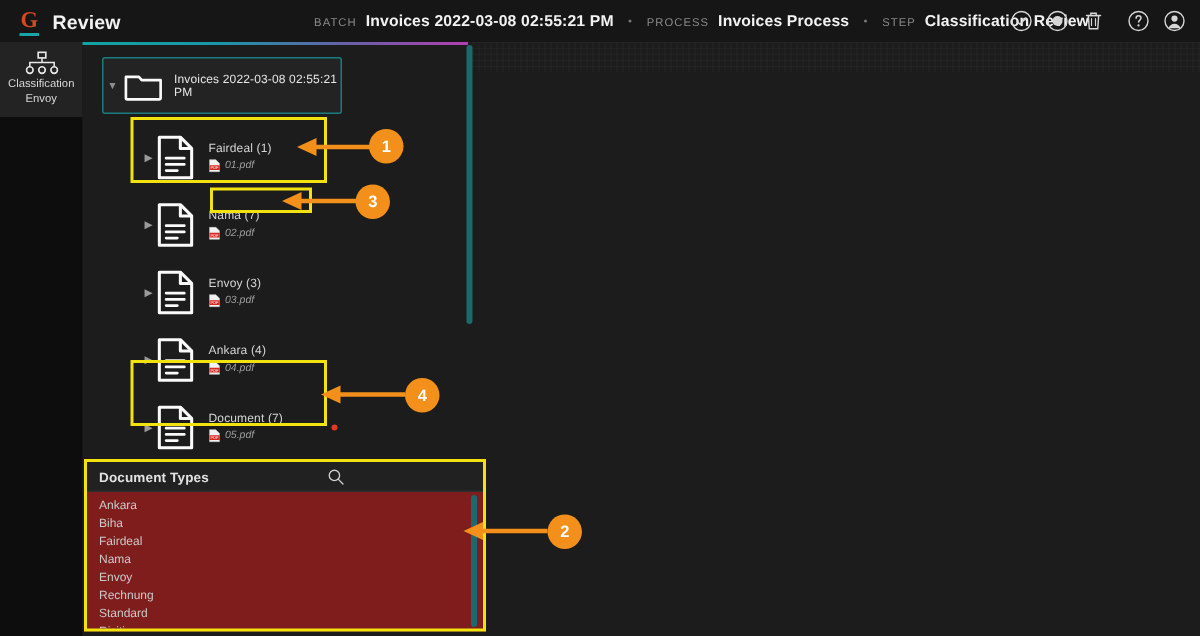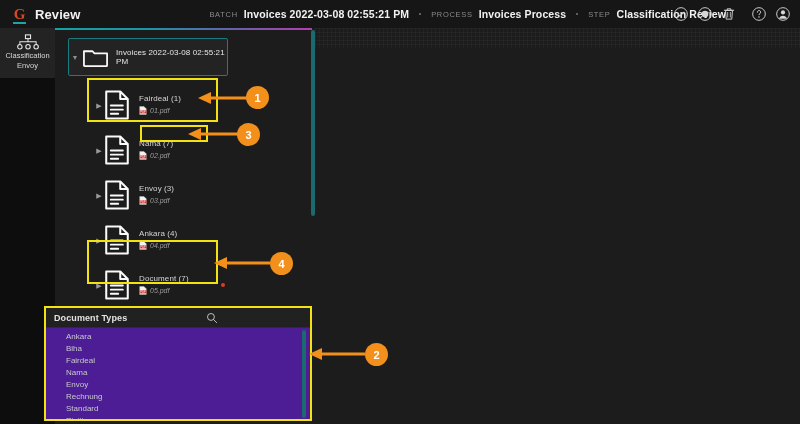--- a/index.html
+++ b/index.html
@@ -175,23 +175,23 @@
     position: absolute; left: 0; top: 0;
     width: 485px; height: 20px;
     background-image:
       linear-gradient(to right, rgba(255,255,255,.030) 1px, transparent 1px),
       linear-gradient(to bottom, rgba(255,255,255,.030) 1px, transparent 1px);
     background-size: 4px 4px;
   }
 
   
   .doctypes {
-    position: absolute; left: 44px; top: 306px;
+    position: absolute; left: 56px; top: 306px;
     width: 268px; height: 115px;
-    background: #4c1d95;
+    background: #7f1d1d;
     border: 2px solid #f2e310;
     z-index: 10;
     overflow: hidden;
   }
   .dt-header {
     position: relative;
     height: 20px;
     display: flex; align-items: center;
     border-bottom: 1px solid #2e2e2e;
     background: #212121;
@@ -201,21 +201,21 @@
     margin-left: 8px; letter-spacing: .1px;
   }
   .dt-search {
     position: absolute; left: 160px; top: 4px;
     cursor: pointer;
   }
   .dt-list { padding-top: 3px; }
   .dt-opt {
     height: 12px; line-height: 12px;
     font-size: 8px; color: #c9c9c9;
-    padding-left: 20px; cursor: pointer;
+    padding-left: 8px; cursor: pointer;
   }
   .dt-scrollbar {
     position: absolute; right: 4px; top: 22px;
     width: 4px; height: 88px;
     background: #1b6a6e; border-radius: 2px;
     cursor: pointer;
   }
 
   
   .hl-box {

